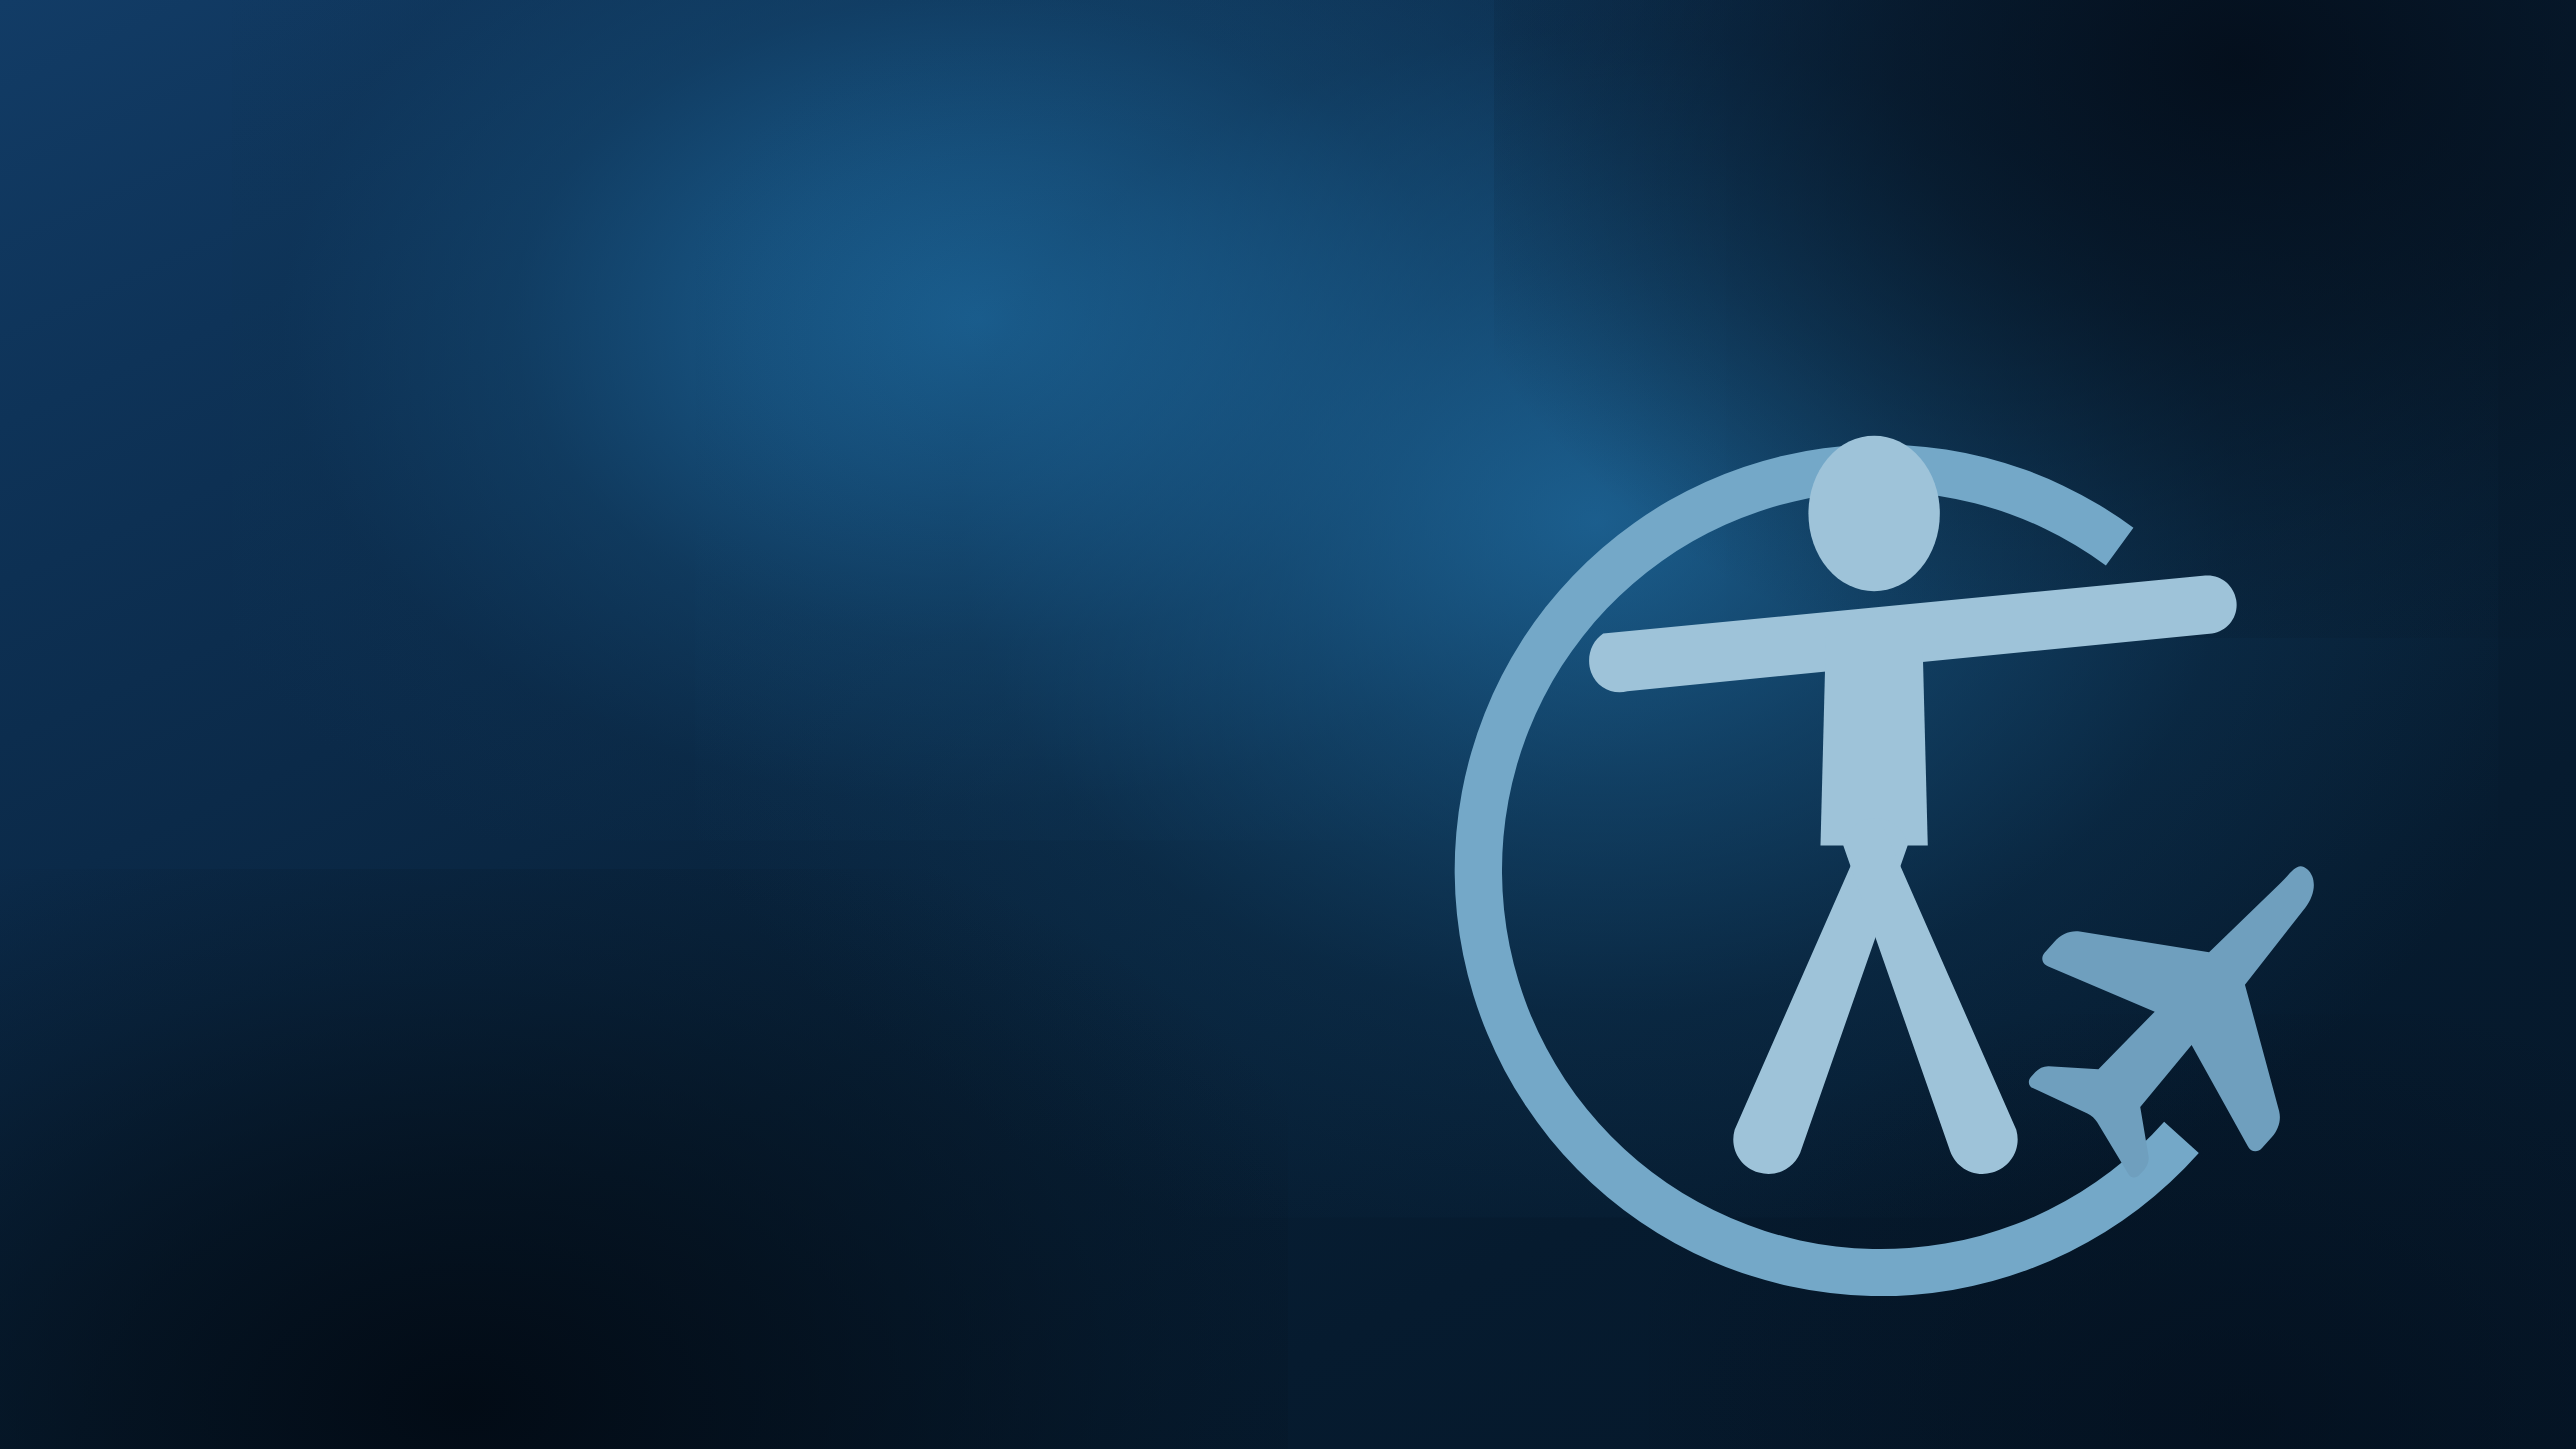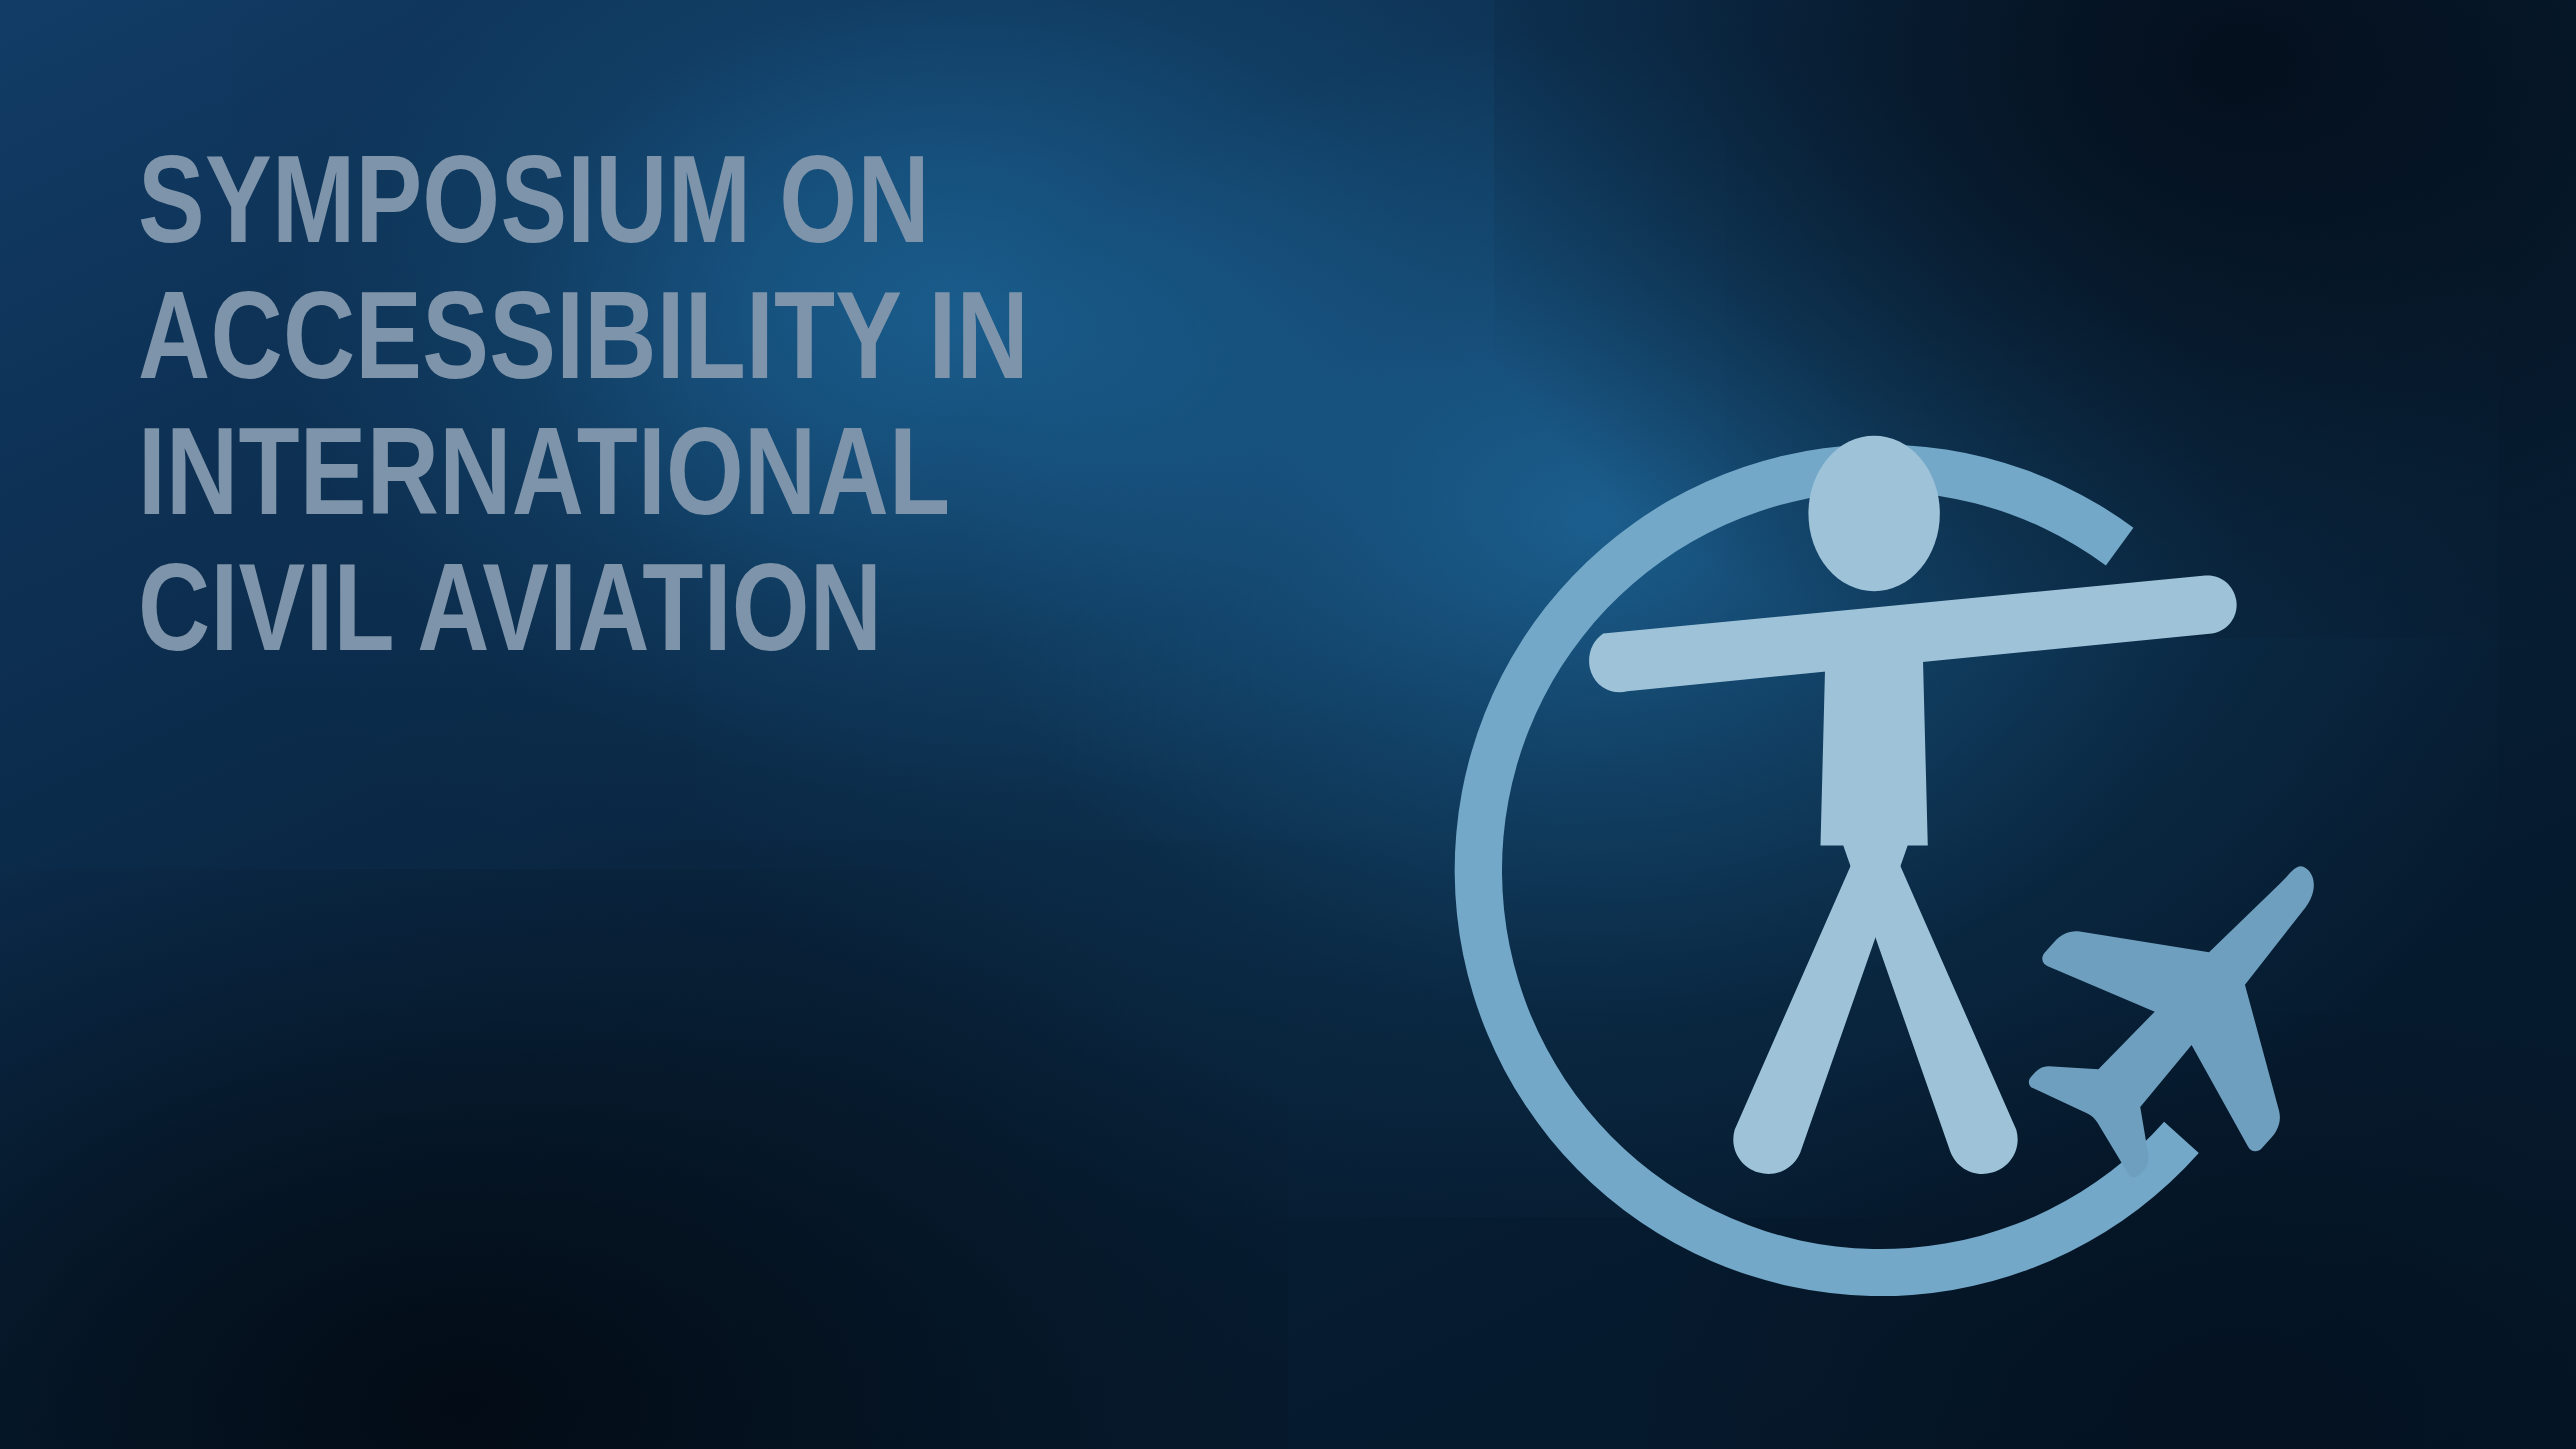--- a/index.html
+++ b/index.html
@@ -132,26 +132,20 @@
 
 <div id="stage">
 
   <div class="bg-base"></div>
   <div class="bg-glow-main"></div>
   <div class="bg-glow-mid"></div>
   <div class="bg-dark-tr"></div>
   <div class="bg-dark-bl"></div>
   <div class="bg-dark-br"></div>
 
-  <div class="title-block">
-    <div class="title-line">SYMPOSIUM ON</div>
-    <div class="title-line">ACCESSIBILITY IN</div>
-    <div class="title-line">INTERNATIONAL</div>
-    <div class="title-line">CIVIL AVIATION</div>
-  </div>
 
   <div class="logo">
     <svg viewBox="0 0 1440 1460" xmlns="http://www.w3.org/2000/svg" aria-hidden="true">
 
       <g>
 
         <path d="M 1054.7 226.3
                  A 635 635 0 1 0 1152.2 1158.8
                  L 1100.5 1112.2
                  A 565 565 0 1 1 1013.6 282.5

